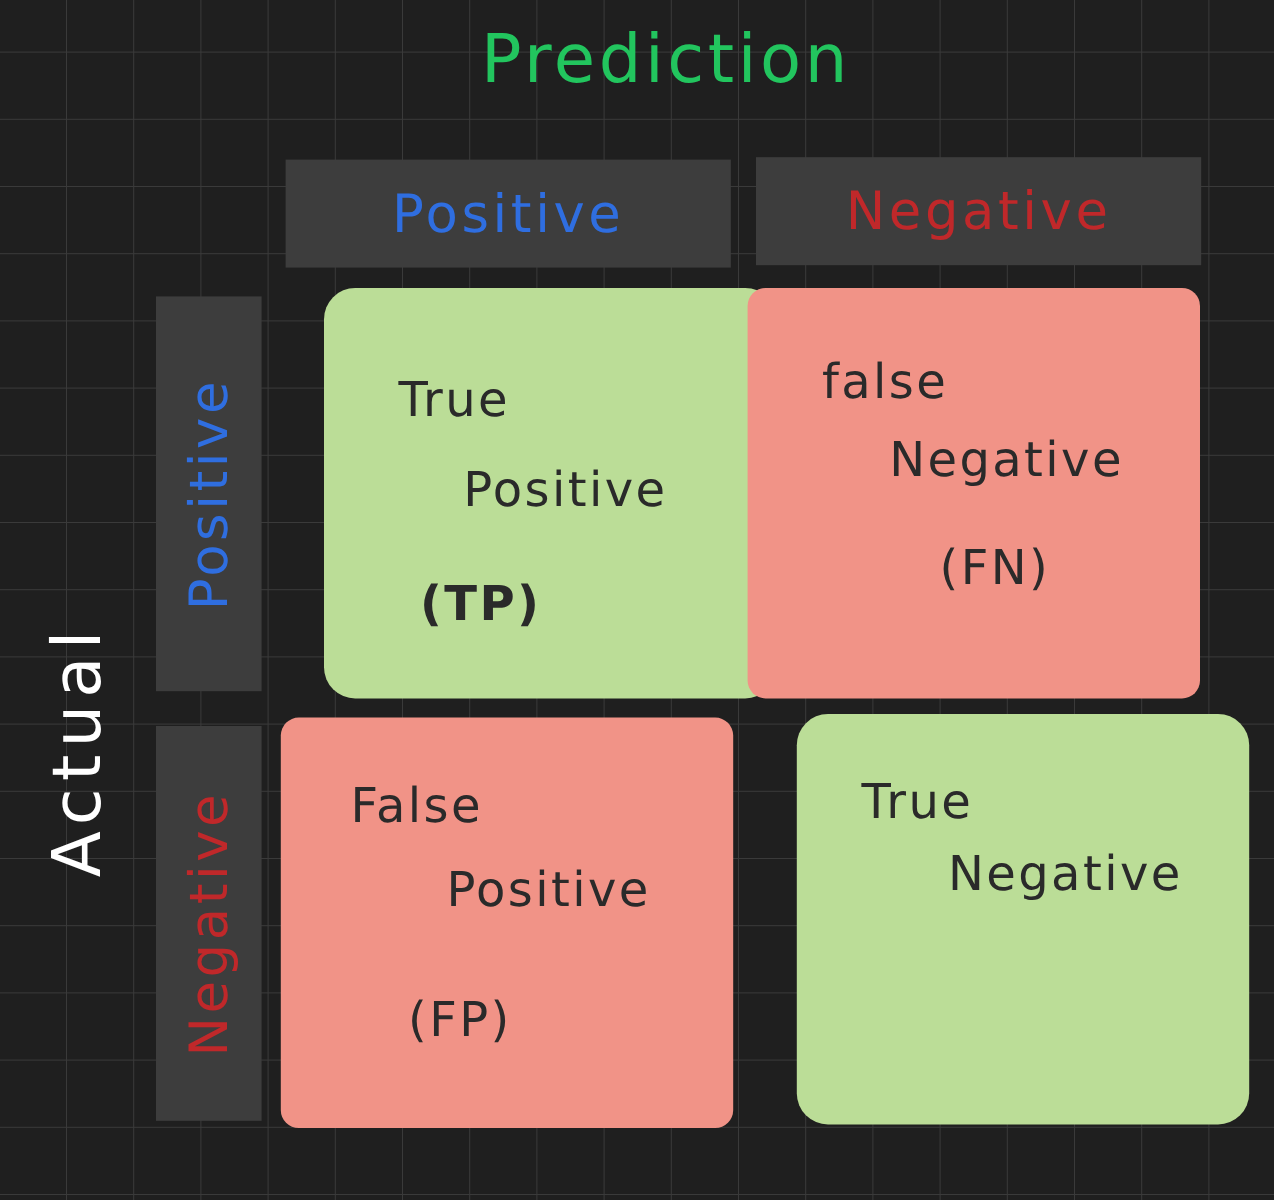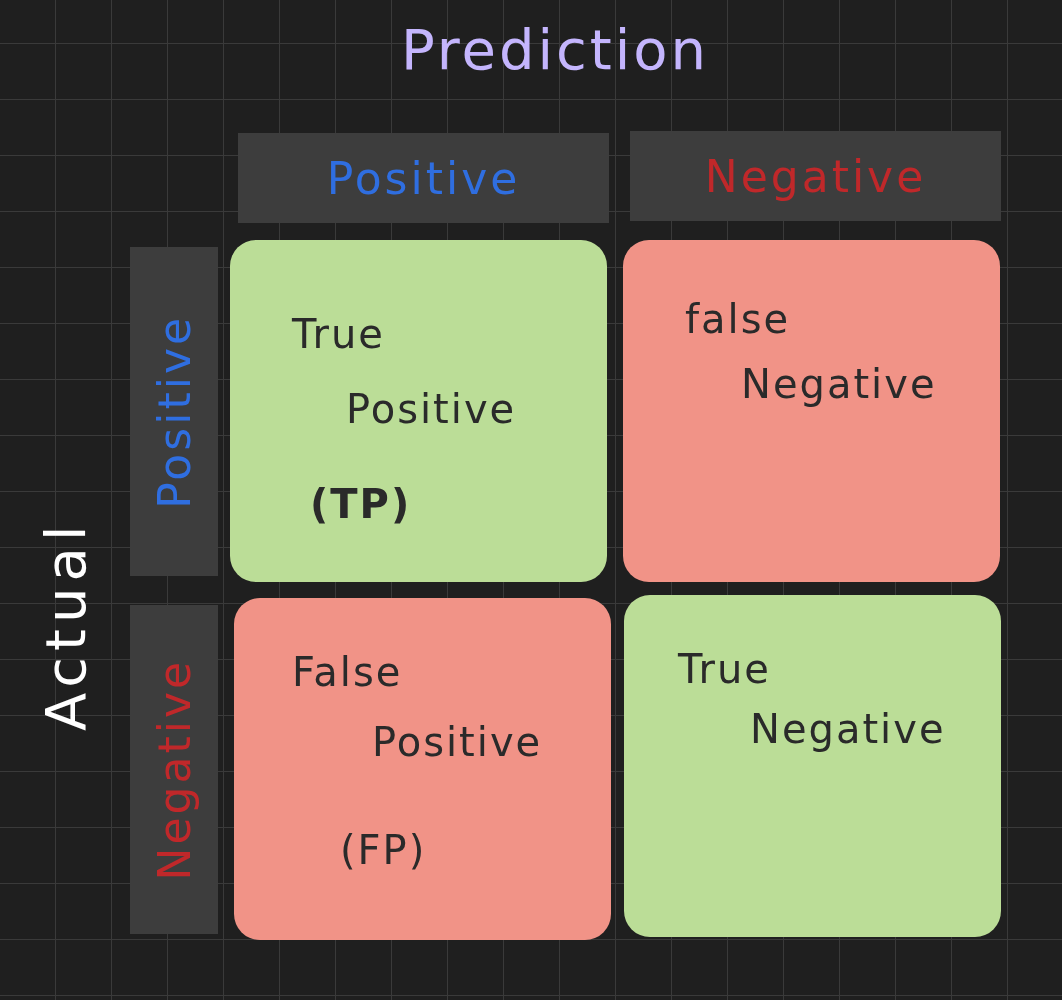--- a/index.html
+++ b/index.html
@@ -9,36 +9,36 @@
     background-image:
       linear-gradient(to right, #3a3a3a 1px, transparent 1px),
       linear-gradient(to bottom, #3a3a3a 1px, transparent 1px);
     background-size:56px 56px;
     background-position:55px 43px;
     font-family:"DejaVu Sans", sans-serif;
   }
   .abs { position:absolute; }
   .title {
     left:380px; top:10px; width:350px; height:80px;
-    color:#c4b5fd; font-size:56px; text-align:center; line-height:80px;
+    color:#22c55e; font-size:56px; text-align:center; line-height:80px;
     letter-spacing:3px;
   }
   .hdr { background:#3d3d3d; display:flex; align-items:center; justify-content:center; }
   .hdr span { font-size:44px; letter-spacing:3px; }
   .blue { color:#2f6ee0; }
   .red { color:#c0282a; }
   .vlabel { writing-mode:vertical-rl; transform:rotate(180deg); }
   .actual {
     left:20px; top:500px; width:90px; height:250px;
     color:#ffffff; font-size:56px; display:flex; align-items:center; justify-content:center;
     letter-spacing:6px;
   }
   .cell { border-radius:26px; color:#2a2a2a; font-size:40px; line-height:1.2; }
-  .green { background:#bbdd97; }
-  .pink { background:#f19387; }
+  .green { background:#bbdd97;margin-left:40px; }
+  .pink { background:#f19387;border-radius:15px; }
   .cell .l { position:absolute; white-space:nowrap; letter-spacing:2px; }
 </style>
 </head>
 <body>
 
 <div class="abs title">Prediction</div>
 
 <div class="abs hdr" style="left:238px;top:133px;width:371px;height:90px;">
   <span class="blue">Positive</span>
 </div>
@@ -57,20 +57,21 @@
 
 <div class="abs cell green" style="left:230px;top:240px;width:377px;height:342px;">
   <span class="l" style="left:62px;top:70px;">True</span>
   <span class="l" style="left:116px;top:145px;">Positive</span>
   <span class="l" style="left:80px;top:240px;font-weight:bold;">(TP)</span>
 </div>
 
 <div class="abs cell pink" style="left:623px;top:240px;width:377px;height:342px;">
   <span class="l" style="left:62px;top:55px;">false</span>
   <span class="l" style="left:118px;top:120px;">Negative</span>
+  <span class="l" style="left:160px;top:210px;">(FN)</span>
 </div>
 
 <div class="abs cell pink" style="left:234px;top:598px;width:377px;height:342px;">
   <span class="l" style="left:58px;top:50px;">False</span>
   <span class="l" style="left:138px;top:120px;">Positive</span>
   <span class="l" style="left:106px;top:228px;">(FP)</span>
 </div>
 
 <div class="abs cell green" style="left:624px;top:595px;width:377px;height:342px;">
   <span class="l" style="left:54px;top:50px;">True</span>

